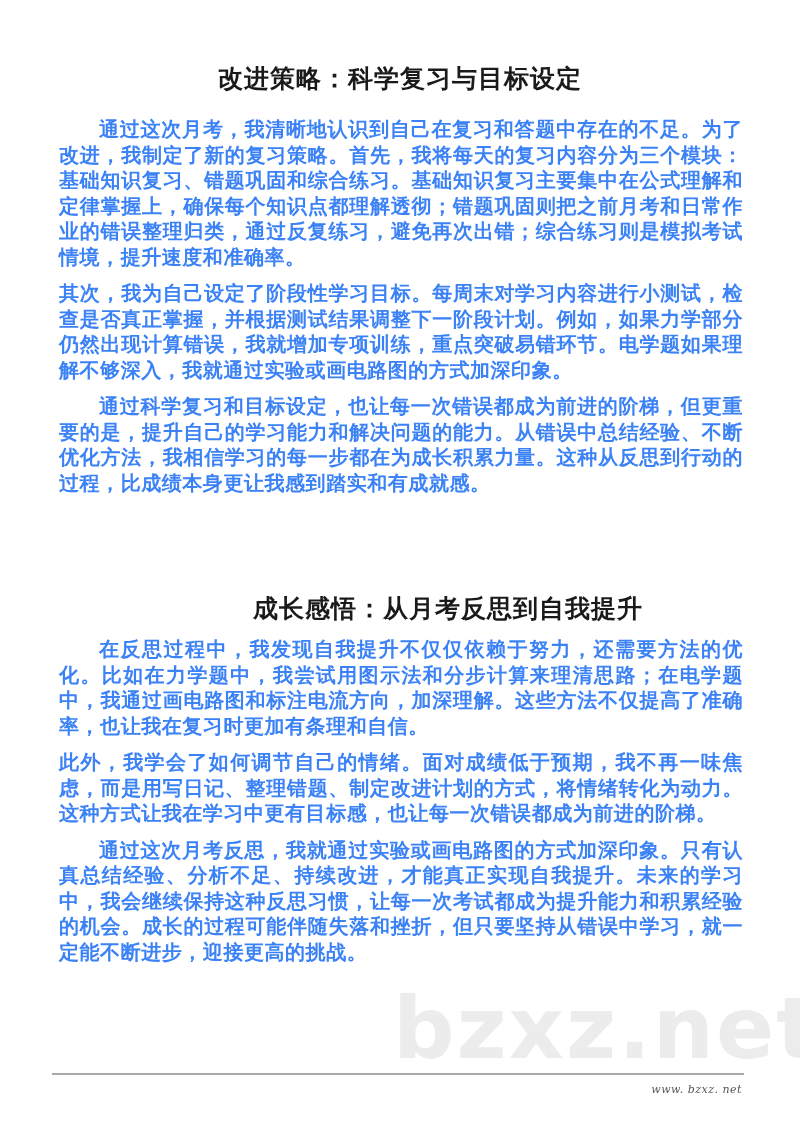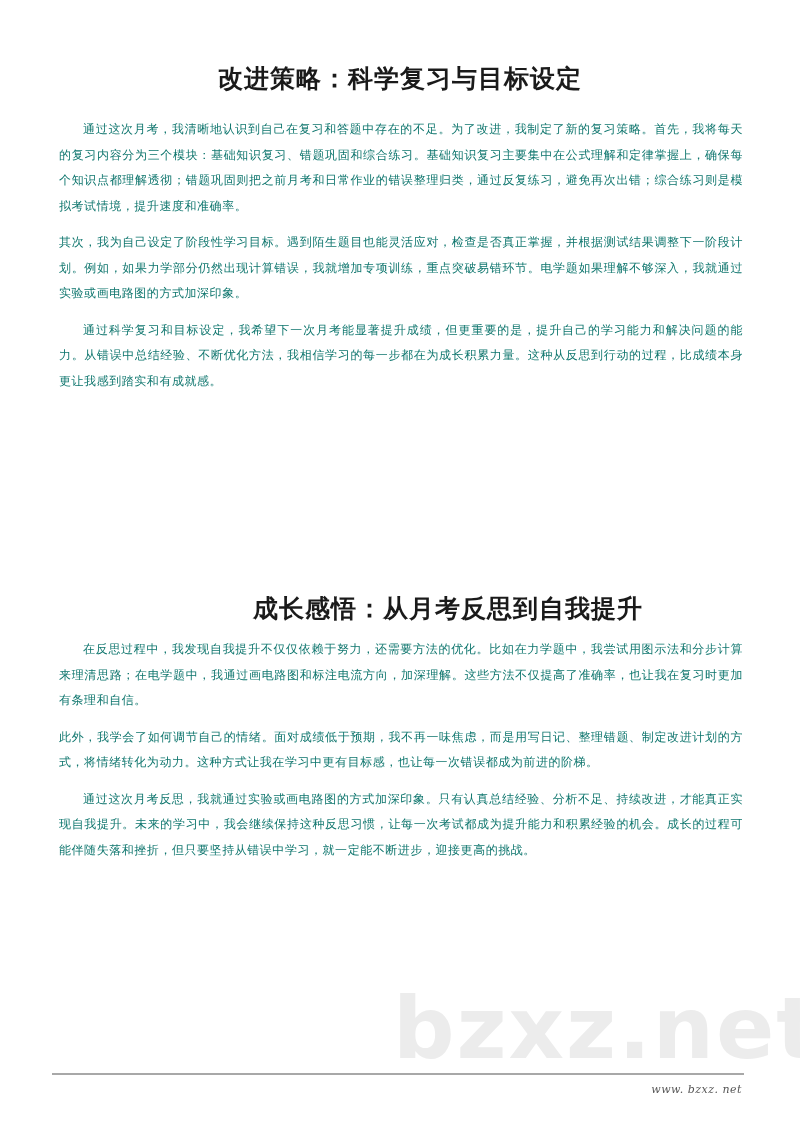--- a/index.html
+++ b/index.html
@@ -33,26 +33,27 @@
     letter-spacing: 1px;
     margin: 0;
   }
   .body-block {
     position: absolute;
     left: 59px;
     width: 684px;
   }
   .para {
     margin: 0 0 11px 0;
-    font-size: 12px;
+    font-size: 20px;
     line-height: 25.5px;
     text-align: justify;
     text-justify: inter-character;
-    color: #0f766e;
+    color: #3b82f6;
     letter-spacing: 0.55px;
+    font-weight: bold;
   }
   .para.indent { text-indent: 2em; }
   .watermark {
     position: absolute;
     left: 393px;
     top: 985px;
     font-family: "DejaVu Sans", "Liberation Sans", sans-serif;
     font-weight: bold;
     font-size: 86px;
     letter-spacing: 2px;
@@ -86,22 +87,22 @@
 <div class="page">
 
   <div class="watermark">bzxz.net</div>
 
   <div class="content">
 
     <h1 class="section-title" style="top:62px;">改进策略：科学复习与目标设定</h1>
 
     <div class="body-block" style="top:117px;">
       <p class="para indent">通过这次月考，我清晰地认识到自己在复习和答题中存在的不足。为了改进，我制定了新的复习策略。首先，我将每天的复习内容分为三个模块：基础知识复习、错题巩固和综合练习。基础知识复习主要集中在公式理解和定律掌握上，确保每个知识点都理解透彻；错题巩固则把之前月考和日常作业的错误整理归类，通过反复练习，避免再次出错；综合练习则是模拟考试情境，提升速度和准确率。</p>
-      <p class="para">其次，我为自己设定了阶段性学习目标。遇到陌生题目也能灵活应对，检查是否真正掌握，并根据测试结果调整下一阶段计划。例如，如果力学部分仍然出现计算错误，我就增加专项训练，重点突破易错环节。电学题如果理解不够深入，我就通过实验或画电路图的方式加深印象。</p>
-      <p class="para indent">通过科学复习和目标设定，我希望下一次月考能显著提升成绩，但更重要的是，提升自己的学习能力和解决问题的能力。从错误中总结经验、不断优化方法，我相信学习的每一步都在为成长积累力量。这种从反思到行动的过程，比成绩本身更让我感到踏实和有成就感。</p>
+      <p class="para">其次，我为自己设定了阶段性学习目标。每周末对学习内容进行小测试，检查是否真正掌握，并根据测试结果调整下一阶段计划。例如，如果力学部分仍然出现计算错误，我就增加专项训练，重点突破易错环节。电学题如果理解不够深入，我就通过实验或画电路图的方式加深印象。</p>
+      <p class="para indent">通过科学复习和目标设定，也让每一次错误都成为前进的阶梯，但更重要的是，提升自己的学习能力和解决问题的能力。从错误中总结经验、不断优化方法，我相信学习的每一步都在为成长积累力量。这种从反思到行动的过程，比成绩本身更让我感到踏实和有成就感。</p>
     </div>
 
     <h1 class="section-title" style="top:592px;margin-left:48px;">成长感悟：从月考反思到自我提升</h1>
 
     <div class="body-block" style="top:637px;">
       <p class="para indent">在反思过程中，我发现自我提升不仅仅依赖于努力，还需要方法的优化。比如在力学题中，我尝试用图示法和分步计算来理清思路；在电学题中，我通过画电路图和标注电流方向，加深理解。这些方法不仅提高了准确率，也让我在复习时更加有条理和自信。</p>
       <p class="para">此外，我学会了如何调节自己的情绪。面对成绩低于预期，我不再一味焦虑，而是用写日记、整理错题、制定改进计划的方式，将情绪转化为动力。这种方式让我在学习中更有目标感，也让每一次错误都成为前进的阶梯。</p>
       <p class="para indent">通过这次月考反思，我就通过实验或画电路图的方式加深印象。只有认真总结经验、分析不足、持续改进，才能真正实现自我提升。未来的学习中，我会继续保持这种反思习惯，让每一次考试都成为提升能力和积累经验的机会。成长的过程可能伴随失落和挫折，但只要坚持从错误中学习，就一定能不断进步，迎接更高的挑战。</p>
     </div>
 

